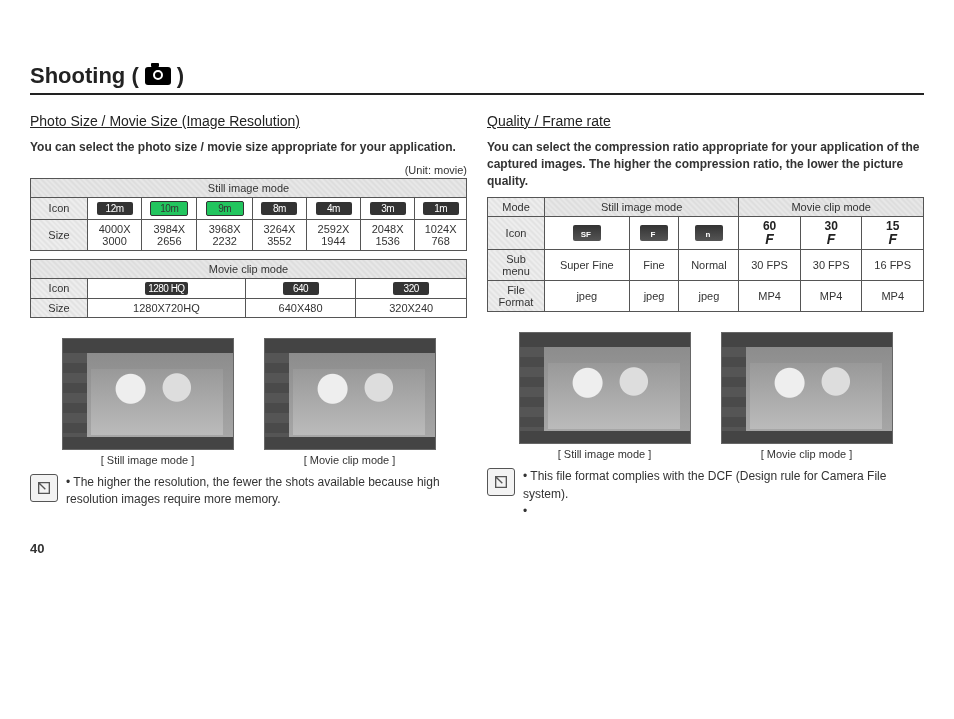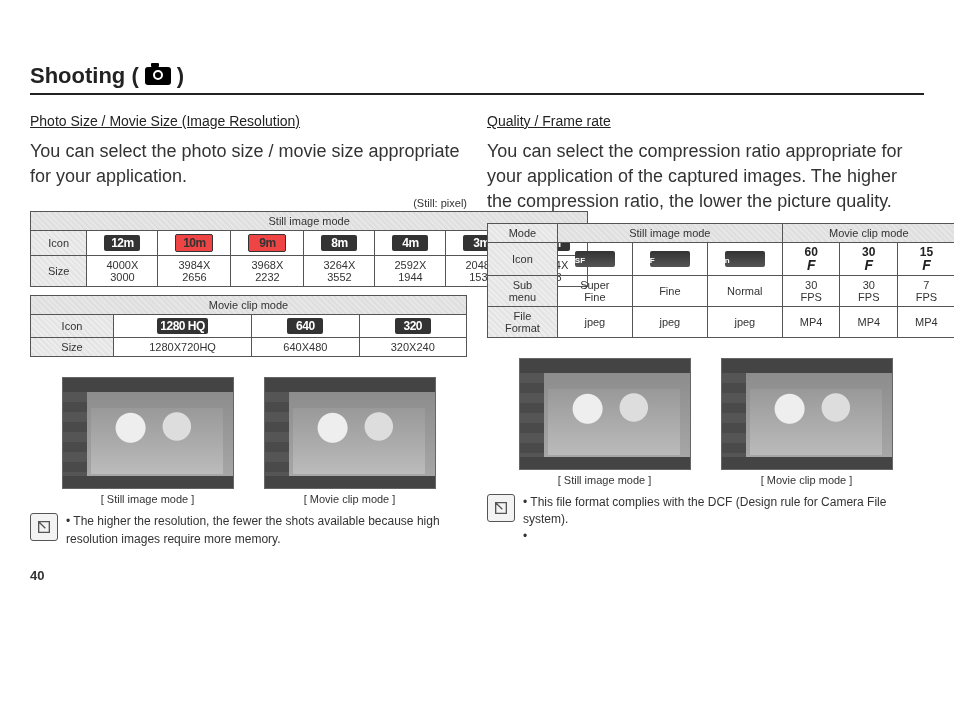--- a/index.html
+++ b/index.html
@@ -52,31 +52,31 @@
     display: flex;
     gap: 20px;
   }
   .col { flex: 1; min-width: 0; }
   .section-title {
     font-size: 14px;
     text-decoration: underline;
     margin-bottom: 10px;
     color:#222;
   }
-  .body-text { font-size: 18px; line-height: 1.4; margin: 8px 0; }
+  .body-text { font-size: 12px; line-height: 1.4; margin: 8px 0; font-weight: bold; }
   .unit { text-align: right; font-size: 11px; margin-bottom: 2px; }
   table.spec {
     border-collapse: collapse;
     width: 100%;
     font-size: 11px;
     margin-bottom: 8px;
   }
   table.spec th, table.spec td {
     border: 1px solid #555;
-    padding: 3px 17px;
+    padding: 3px 4px;
     text-align: center;
     vertical-align: middle;
   }
   table.spec .mode-head {
     background: repeating-linear-gradient(45deg,#e8e8e8,#e8e8e8 2px,#ddd 2px,#ddd 4px);
     font-weight: normal;
     color:#333;
   }
   table.spec .label-cell {
     background: repeating-linear-gradient(45deg,#eee,#eee 2px,#e2e2e2 2px,#e2e2e2 4px);
@@ -84,41 +84,41 @@
     width: 48px;
     color:#333;
   }
   .icon-badge {
     display:inline-block;
     min-width:30px;
     padding:1px 3px;
     background:#333;
     color:#fff;
     font-family: 'Arial Black', sans-serif;
-    font-weight:bold;
-    font-size:12px;
+    font-weight:normal;
+    font-size:10px;
     border-radius:2px;
     letter-spacing:-0.5px;
   }
   .icon-badge.outline {
-    background:#ef4444;
+    background:#22c55e;
     color:#333;
     border:1px solid #333;
   }
   .qual-icon {
     display:inline-block;
-    width:40px;height:16px;
+    width:28px;height:16px;
     background:linear-gradient(#333,#555);
     border-radius:2px;
     position:relative;
     color:#fff;
     font-size:8px;
     font-weight:bold;
     line-height:20px;
-    text-align:left;
+    text-align:center;
     padding-right:2px;
     box-sizing:border-box;
   }
   .fps-icon {
     font-family:'Arial Black',sans-serif;
     font-weight:bold;
     font-size:12px;
     color:#222;
     display:block;
     line-height:1;
@@ -192,21 +192,21 @@
   <span>Shooting (</span>
   <span class="cam-icon"></span>
   <span>)</span>
 </div>
 
 <div class="columns">
 
   <div class="col">
     <div class="section-title">Photo Size / Movie Size (Image Resolution)</div>
     <p class="body-text">You can select the photo size / movie size appropriate for your application.</p>
-    <div class="unit">(Still: pixel)</div>
+    <div class="unit">(Unit: movie)</div>
 
     <table class="spec">
       <tbody>
           <tr>
             <th class="mode-head" colspan="8">Still image mode</th>
           </tr>
       <tr>
         <td class="label-cell">Icon</td>
         <td><span class="icon-badge">12m</span></td>
         <td><span class="icon-badge outline">10m</span></td>
@@ -304,21 +304,21 @@
               <span class="fps-icon"><span>15</span><br><span class="f">F</span></span>
             </td>
       </tr>
       <tr>
         <td class="label-cell">Sub menu</td>
         <td>Super Fine</td>
         <td>Fine</td>
         <td>Normal</td>
         <td>30 FPS</td>
         <td>30 FPS</td>
-        <td>7 FPS</td>
+        <td>16 FPS</td>
       </tr>
       <tr>
         <td class="label-cell">File Format</td>
         <td>jpeg</td>
         <td>jpeg</td>
         <td>jpeg</td>
         <td>MP4</td>
         <td>MP4</td>
         <td>MP4</td>
       </tr>

